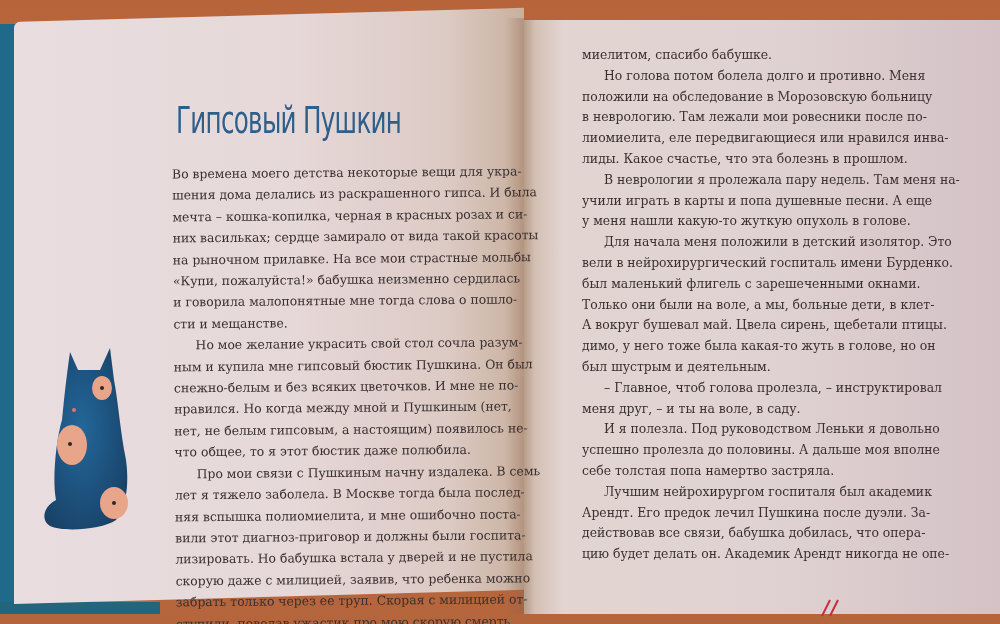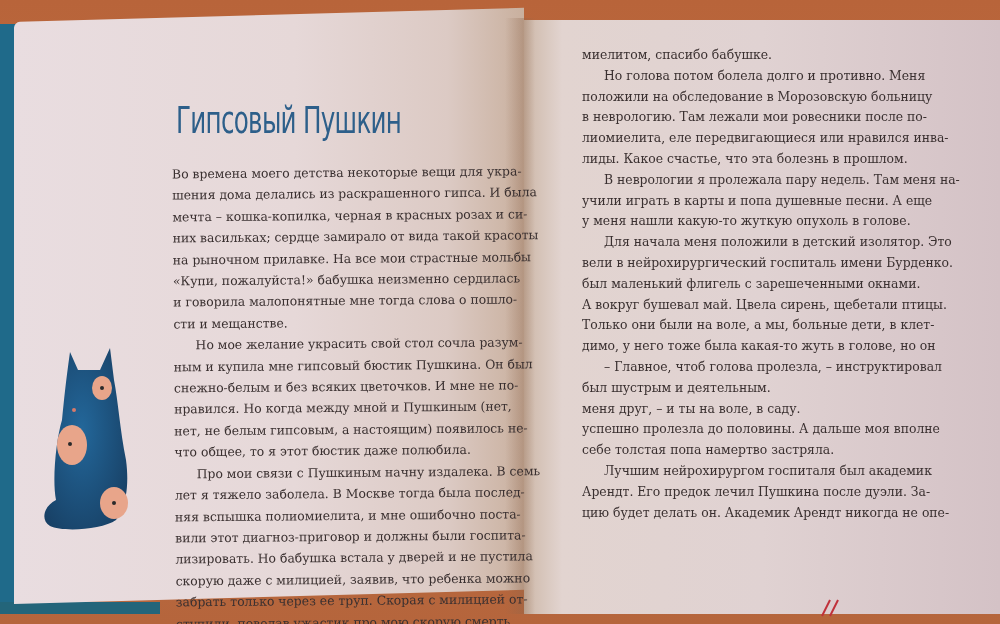--- a/index.html
+++ b/index.html
@@ -119,30 +119,32 @@
   <span class="line">положили на обследование в Морозовскую больницу</span>
   <span class="line">в неврологию. Там лежали мои ровесники после по-</span>
   <span class="line">лиомиелита, еле передвигающиеся или нравился инва-</span>
   <span class="line">лиды. Какое счастье, что эта болезнь в прошлом.</span>
   <span class="line ind">В неврологии я пролежала пару недель. Там меня на-</span>
   <span class="line">учили играть в карты и попа душевные песни. А еще</span>
   <span class="line">у меня нашли какую-то жуткую опухоль в голове.</span>
   <span class="line ind">Для начала меня положили в детский изолятор. Это</span>
   <span class="line">вели в нейрохирургический госпиталь имени Бурденко.</span>
   <span class="line">был маленький флигель с зарешеченными окнами.</span>
+  <span class="line">Только они были на воле, а мы, больные дети, в клет-</span>
   <span class="line">А вокруг бушевал май. Цвела сирень, щебетали птицы.</span>
-  <span class="line">Только они были на воле, а мы, больные дети, в клет-</span>
   <span class="line">димо, у него тоже была какая-то жуть в голове, но он</span>
+  <span class="line">был шустрым и деятельным.</span>
   <span class="line ind">– Главное, чтоб голова пролезла, – инструктировал</span>
-  <span class="line">был шустрым и деятельным.</span>
   <span class="line">меня друг, – и ты на воле, в саду.</span>
+  <span class="line ind">И я полезла. Под руководством Леньки я довольно</span>
   <span class="line">успешно пролезла до половины. А дальше моя вполне</span>
   <span class="line">себе толстая попа намертво застряла.</span>
   <span class="line ind">Лучшим нейрохирургом госпиталя был академик</span>
   <span class="line">Арендт. Его предок лечил Пушкина после дуэли. За-</span>
+  <span class="line">действовав все связи, бабушка добилась, что опера-</span>
   <span class="line">цию будет делать он. Академик Арендт никогда не опе-</span>
 
 </div>
 
 <svg class="ribbon-marks" viewBox="0 0 24 20">
   <line x1="4" y1="18" x2="12" y2="2" stroke="#c0303a" stroke-width="2"></line>
   <line x1="12" y1="18" x2="20" y2="2" stroke="#c0303a" stroke-width="2"></line>
 </svg>
 
 </body></html>

